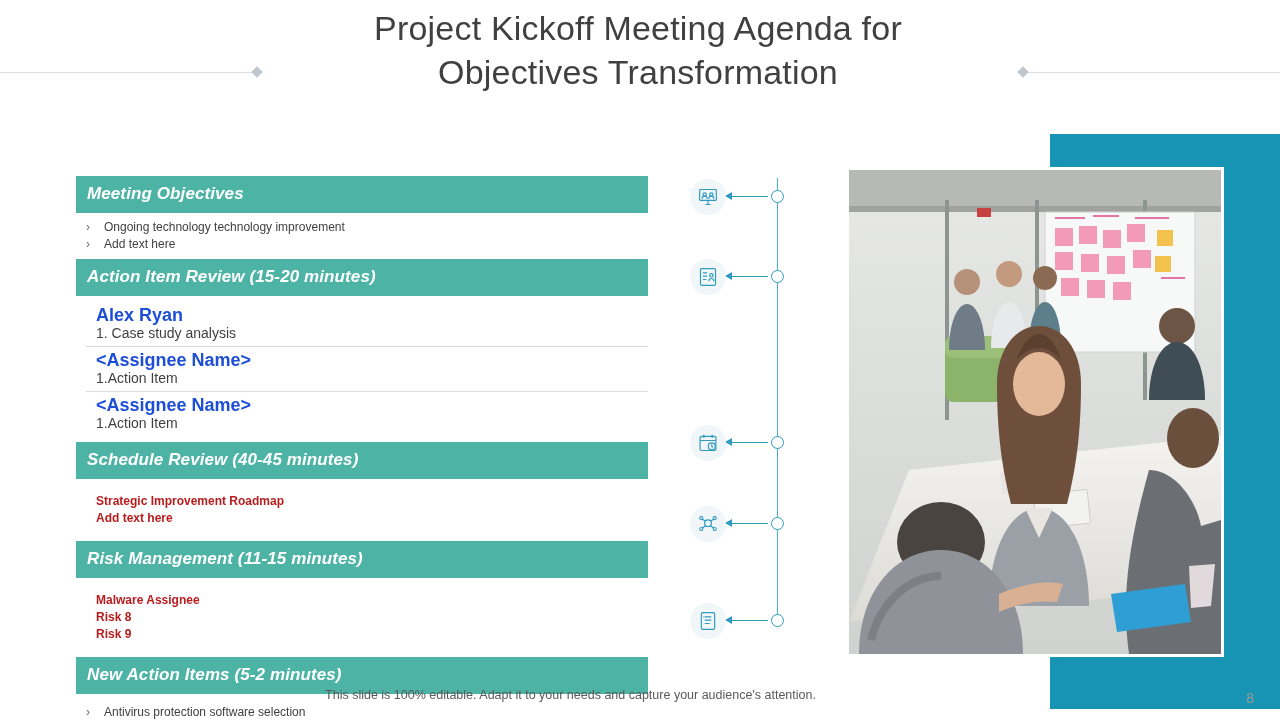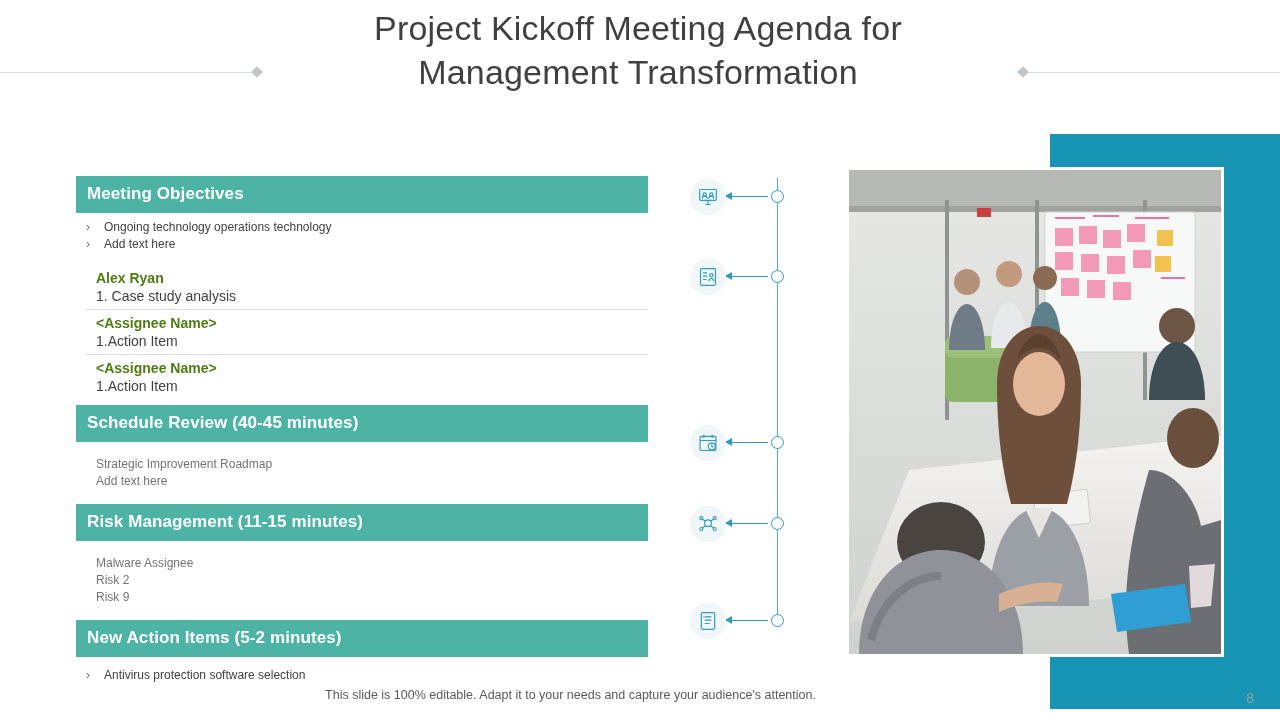--- a/index.html
+++ b/index.html
@@ -58,61 +58,63 @@
     top: 176px;
     width: 572px;
   }
   .sec-head {
     background: #4cb3a5;
     color: #ffffff;
     font-size: 17px;
     font-weight: bold;
     padding: 8px 0 9px 11px;
     letter-spacing: 0.1px;
+    font-style: italic;
   }
   .sec-body {
     padding: 6px 0 6px 10px;
   }
   .bullet-row {
     display: flex;
     align-items: flex-start;
     font-size: 12px;
     color: #3f3f3f;
     line-height: 17px;
   }
   .bullet-chev {
     color: #6e6e6e;
     width: 18px;
     flex: 0 0 18px;
     font-size: 12px;
     line-height: 17px;
   }
   .assignee {
-    font-size: 14px;
+    font-size: 18px;
     font-weight: bold;
-    color: #4d7c0f;
+    color: #1d4ed8;
     line-height: 19px;
     padding-left: 10px;
   }
   .assignee-item {
     font-size: 14px;
     color: #3f3f3f;
     line-height: 17px;
     padding-left: 10px;
   }
   .divider {
     height: 1px;
     background: #dcdcdc;
     margin: 4px 0 4px 0;
   }
   .plain-line {
     font-size: 12px;
-    color: #737373;
+    color: #b91c1c;
     line-height: 17px;
     padding-left: 10px;
+    font-weight: bold;
   }
   .spacer-8 { height: 8px; }
   .spacer-4 { height: 4px; }
 
   
   .iconcol {
     position: absolute;
     left: 690px;
     top: 170px;
     width: 110px;
@@ -222,38 +224,39 @@
 </head>
 <body>
 
 <div class="title-wrap">
   <div class="title-rule-left"></div>
   <div class="rule-diamond left"></div>
   <div class="title-rule-right"></div>
   <div class="rule-diamond right"></div>
   <div class="slide-title">
     <div>Project Kickoff Meeting Agenda for</div>
-    <div>Management Transformation</div>
+    <div>Objectives Transformation</div>
   </div>
 </div>
 
 <div class="agenda">
 
   <div class="sec-head">Meeting Objectives</div>
   <div class="sec-body">
     <div class="bullet-row">
       <span class="bullet-chev">›</span>
-      <span>Ongoing  technology operations  technology</span>
+      <span>Ongoing  technology technology  improvement</span>
     </div>
     <div class="bullet-row">
       <span class="bullet-chev">›</span>
       <span>Add text here</span>
     </div>
   </div>
 
+  <div class="sec-head">Action Item Review (15-20 minutes)</div>
   <div class="sec-body">
     <div class="spacer-4"></div>
     <div>
       <div class="assignee">Alex Ryan</div>
       <div class="assignee-item">1. Case study analysis</div>
     </div>
     <div class="divider"></div>
     <div>
       <div class="assignee">&lt;Assignee Name&gt;</div>
       <div class="assignee-item">1.Action Item</div>
@@ -271,21 +274,21 @@
     <div class="spacer-8"></div>
     <div class="plain-line">Strategic Improvement  Roadmap</div>
     <div class="plain-line">Add text here</div>
     <div class="spacer-8"></div>
   </div>
 
   <div class="sec-head">Risk Management (11-15 minutes)</div>
   <div class="sec-body">
     <div class="spacer-8"></div>
     <div class="plain-line">Malware  Assignee</div>
-    <div class="plain-line">Risk 2</div>
+    <div class="plain-line">Risk 8</div>
     <div class="plain-line">Risk 9</div>
     <div class="spacer-8"></div>
   </div>
 
   <div class="sec-head">New Action Items (5-2 minutes)</div>
   <div class="sec-body">
     <div class="spacer-4"></div>
     <div class="bullet-row">
       <span class="bullet-chev">›</span>
       <span>Antivirus  protection software  selection</span>

